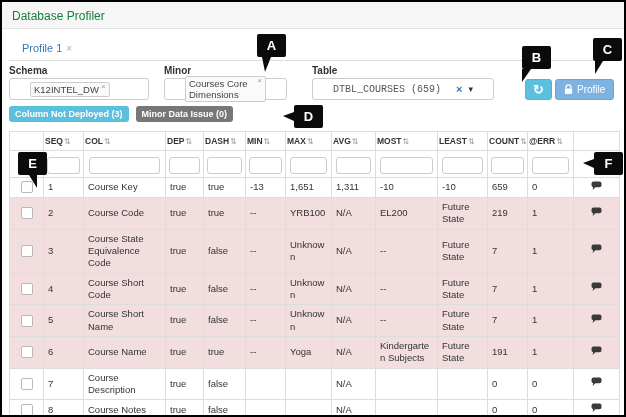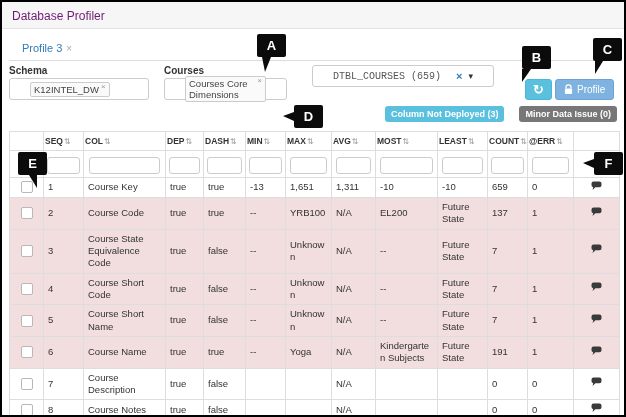--- a/index.html
+++ b/index.html
@@ -5,21 +5,21 @@
   * { margin:0; padding:0; box-sizing:border-box; }
   html,body { background:#fff; }
   body { font-family:"Liberation Sans", sans-serif; }
   .frame {
     position:relative; width:626px; height:417px; overflow:hidden;
     border:2px solid #000; background:#fff;
   }
   
   .app-header {
     background:#f6f6f6; border-bottom:1px solid #e2e2e2;
-    padding:7px 10px 18px 10px; font-size:12px; color:#701a75; height:27px;
+    padding:7px 10px 18px 10px; font-size:12px; color:#15803d; height:27px;
   }
   .content { padding:0 7px; }
   
   .tabs { display:flex; border-bottom:1px solid #ddd; margin-top:7px; align-items:flex-end; }
   .tab { font-size:11px; padding:6px 13px; cursor:default; }
   .tab.active {
     border:1px solid #ddd; border-bottom:1px solid #fff; margin-bottom:-1px;
     border-radius:4px 4px 0 0; color:#555; background:#fff;
   }
   .tab.inactive { color:#337ab7; }
@@ -48,21 +48,21 @@
   .btn-group-top { display:flex; margin-left:31px; margin-top:14px; }
   .btn {
     height:21px; border-radius:3px; border:1px solid transparent; color:#fff;
     font-size:10px; display:flex; align-items:center; justify-content:center; cursor:pointer;
     font-family:"Liberation Sans", sans-serif;
   }
   .btn-refresh { width:27px; background:#5bc0de; border-color:#46b8da; font-size:13px; font-weight:bold; }
   .btn-profile { background:#7eb2e0; border-color:#6ba3d6; margin-left:3px; padding:0 8px; }
   .btn-profile svg { margin-right:4px; }
   
-  .badges { display:flex; margin-top:6px; gap:15px;justify-content:flex-end; }
+  .badges { display:flex; margin-top:6px; gap:7px; }
   .badge {
     color:#fff; font-size:9px; font-weight:bold; padding:3px 6px; border-radius:3px;
     white-space:nowrap; cursor:pointer;
   }
   .badge-info { background:#5bc0de; }
   .badge-danger { background:#d9534f; }
   .badge-default { background:#777777; }
   
   table.grid { width:100%; border-collapse:collapse; table-layout:fixed; margin-top:9px; }
   .grid th, .grid td { border:1px solid #ddd; overflow:hidden; }
@@ -99,44 +99,45 @@
 <body>
 
 <div class="frame">
 
   <div class="app-header">Database Profiler</div>
 
   <div class="content">
 
     <div class="tabs">
       <div class="tab inactive">
-        <span>Profile 3</span><span class="tab-close">×</span>
+        <span>Profile 1</span><span class="tab-close">×</span>
       </div>
     </div>
 
     <div class="fields-row">
       <div class="field field-schema">
         <span class="field-label">Schema</span>
         <div class="text-box">
           <span class="token">
               <span>K12INTEL_DW</span>
               <span class="token-x">×</span>
             </span>
         </div>
       </div>
       <div class="field field-domain">
-        <span class="field-label">Courses</span>
+        <span class="field-label">Minor</span>
         <div class="text-box">
           <span class="token">
               <span>Courses Core Dimensions</span>
               <span class="token-x">×</span>
             </span>
         </div>
       </div>
       <div class="field field-table">
+        <span class="field-label">Table</span>
         <div class="text-box">
           <span class="select-value">DTBL_COURSES (659)</span>
           <span class="select-clear">×</span>
           <span class="select-caret">▾</span>
         </div>
       </div>
       <div class="btn-group-top">
         <div class="btn btn-refresh">
           <span>↻</span>
         </div>
@@ -232,21 +233,21 @@
             </td>
         <td>2</td>
         <td>Course Code</td>
         <td>true</td>
         <td>true</td>
         <td>--</td>
         <td>YRB100</td>
         <td>N/A</td>
         <td>EL200</td>
         <td>Future State</td>
-        <td>137</td>
+        <td>219</td>
         <td>1</td>
         <td class="cell-center">
           <svg width="11" height="10" viewBox="0 0 13 12">
             <path d="M3 0.5 h7 a2.5 2.5 0 0 1 2.5 2.5 v2 a2.5 2.5 0 0 1 -2.5 2.5 h-4.8 l-3.4 3.3 l0.7 -3.4 a2.5 2.5 0 0 1 -2 -2.4 v-2 a2.5 2.5 0 0 1 2.5 -2.5 z" fill="#3a3a3a"></path>
           </svg>
         </td>
       </tr>
 
       <tr class="flagged">
         <td class="cell-center">

